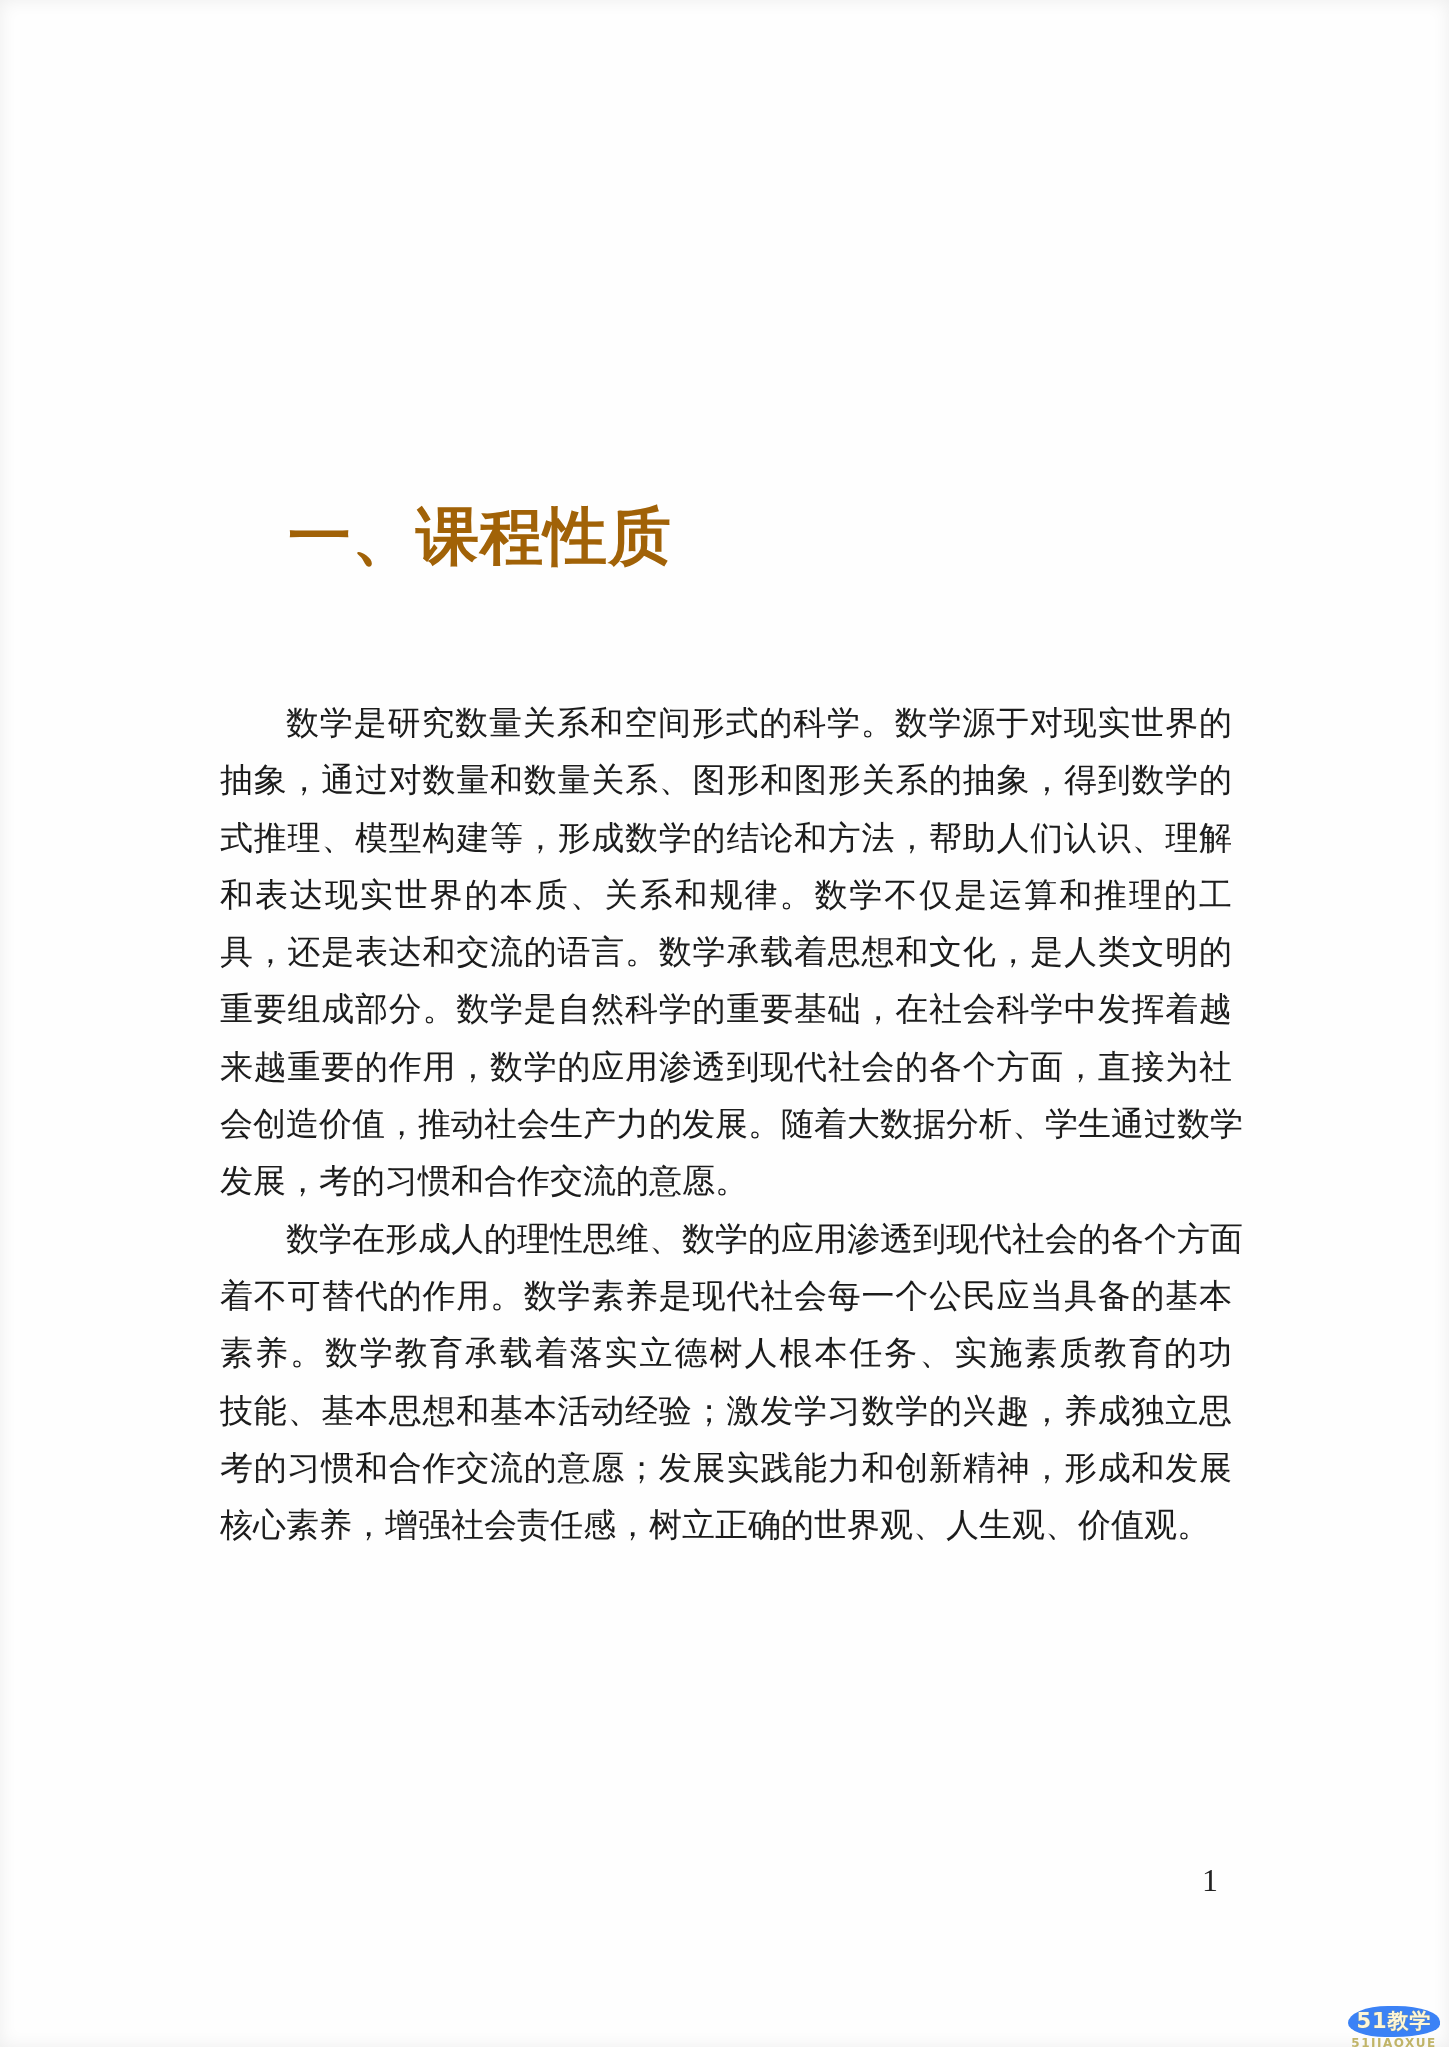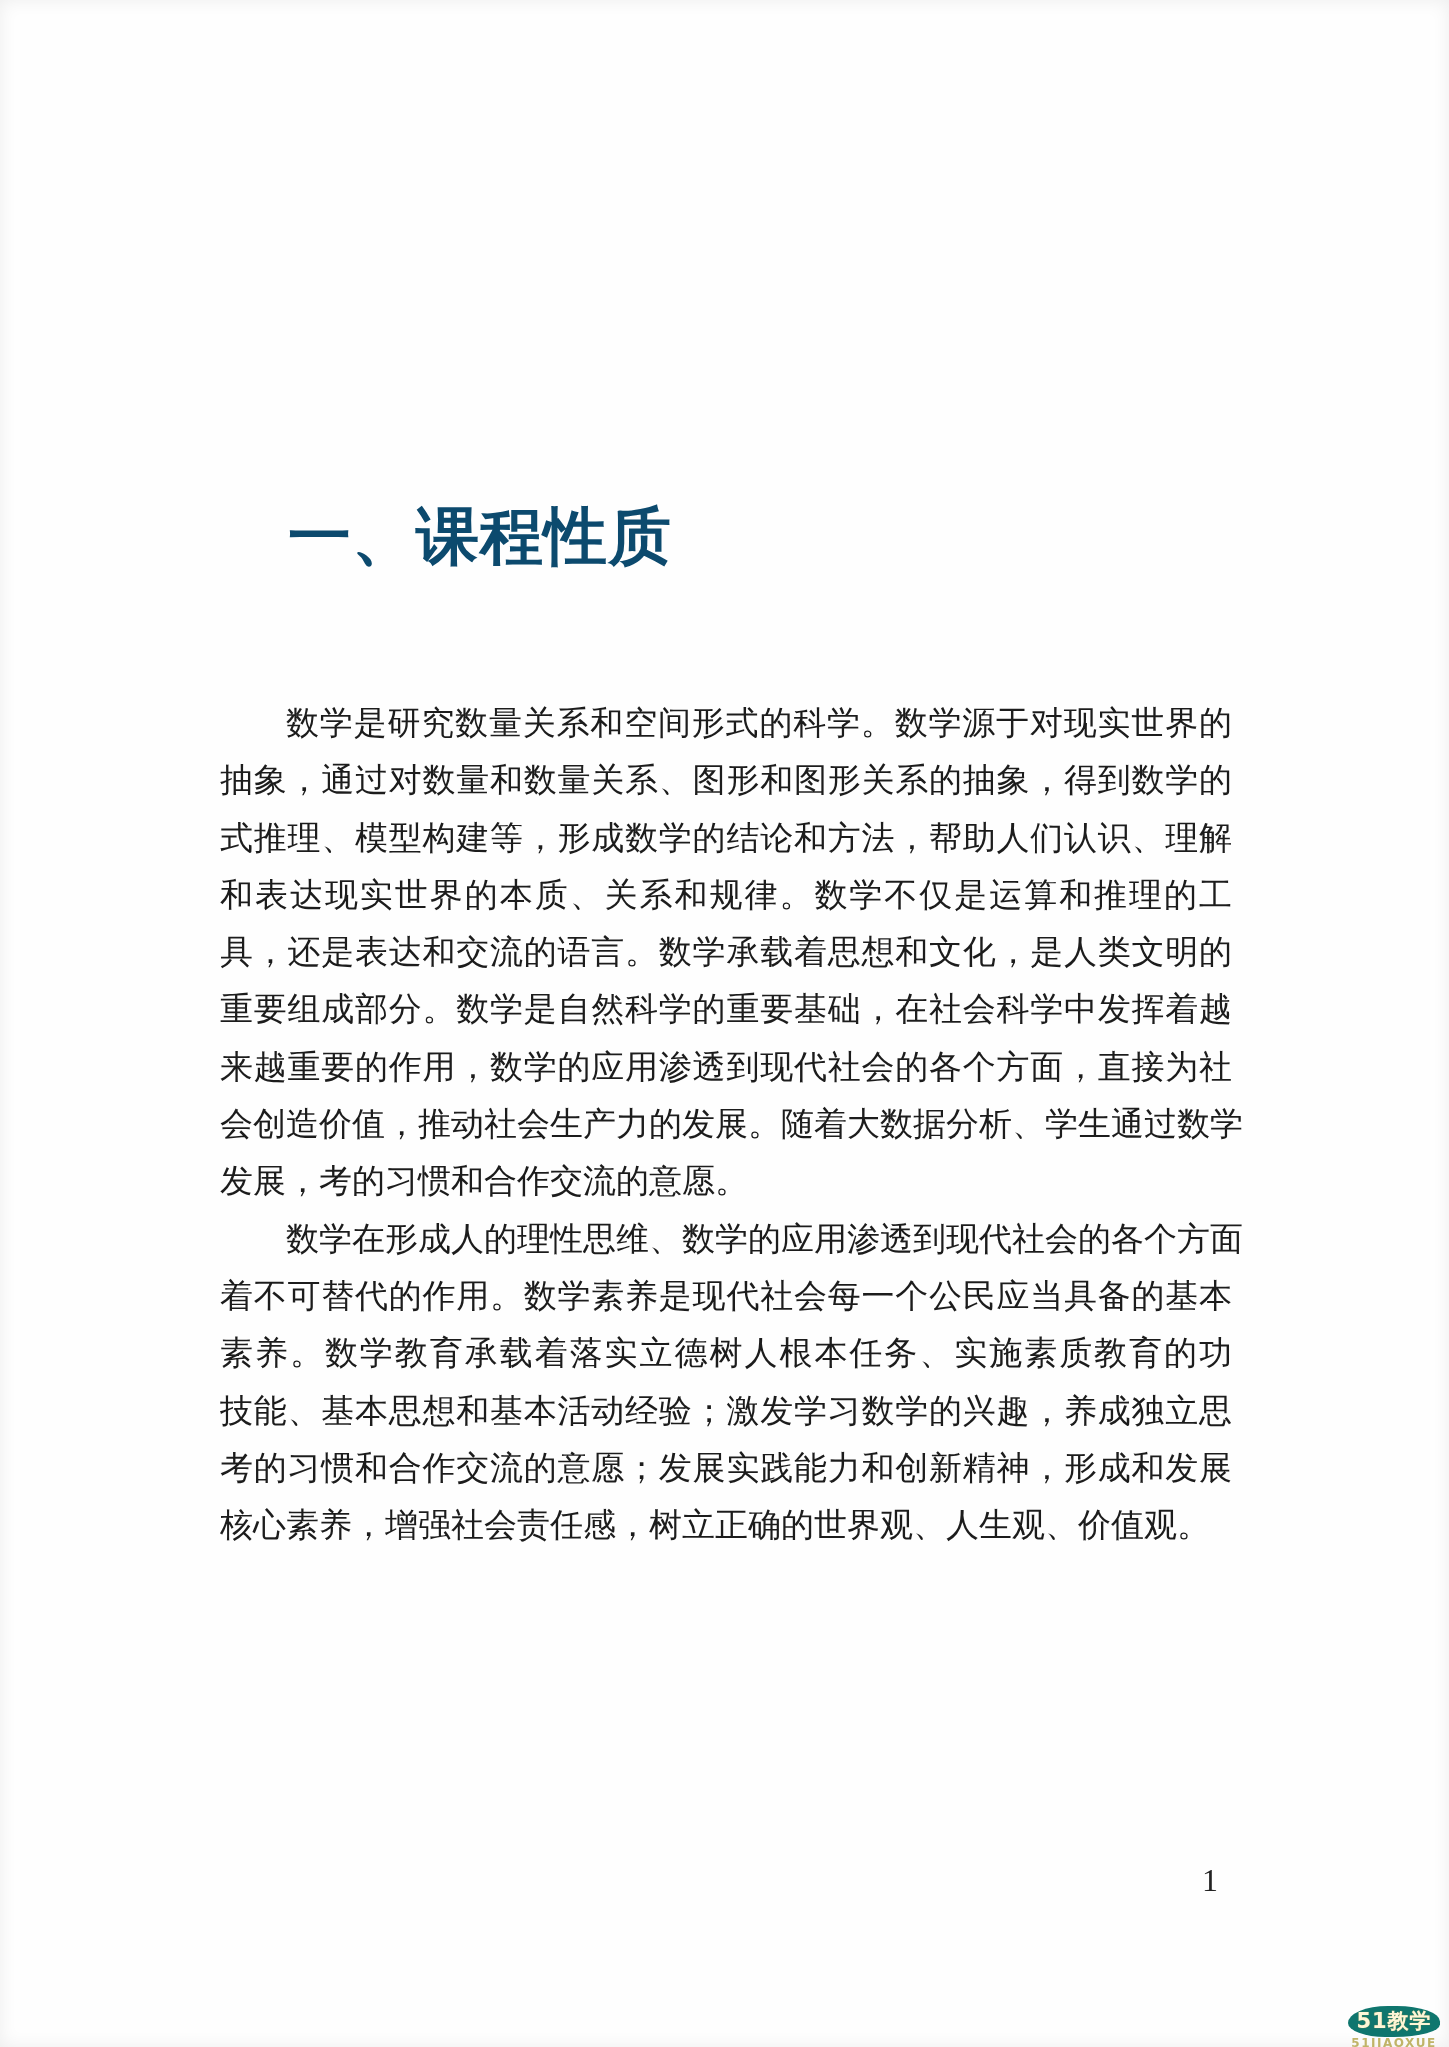--- a/index.html
+++ b/index.html
@@ -15,21 +15,21 @@
     color: #1c1c1c;
   }
   .doc-title {
     position: absolute;
     left: 288px;
     top: 452px;
     font-size: 63px;
     font-weight: 900;
     letter-spacing: 1px;
     white-space: nowrap;
-    color: #0c4a6e;
+    color: #a16207;
   }
   .body-text {
     position: absolute;
     left: 220px;
     top: 695px;
     width: 1012px;
     font-size: 33px;
     line-height: 57.3px;
   }
   .body-text .line {
@@ -51,21 +51,21 @@
     position: absolute;
     left: 1346px;
     top: 2006px;
     width: 96px;
     text-align: center;
     font-family: "DejaVu Sans", "Liberation Sans", sans-serif;
   }
   .watermark .blob {
     display: inline-block;
     padding: 2px 8px 3px 8px;
-    background: #0f766e;
+    background: #3b82f6;
     border-radius: 48% 52% 55% 45% / 60% 55% 45% 50%;
     color: #fdf6d8;
     font-size: 21px;
     font-weight: bold;
     letter-spacing: 1px;
     line-height: 26px;
     text-shadow: 0 0 1px #a09545;
   }
   .watermark .sub {
     margin-top: -1px;

